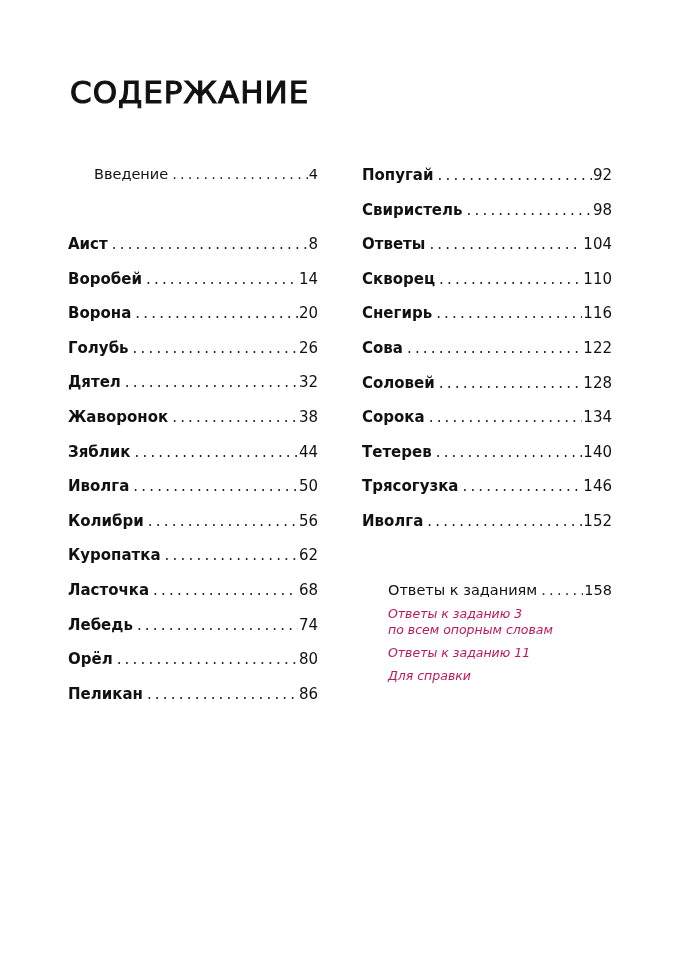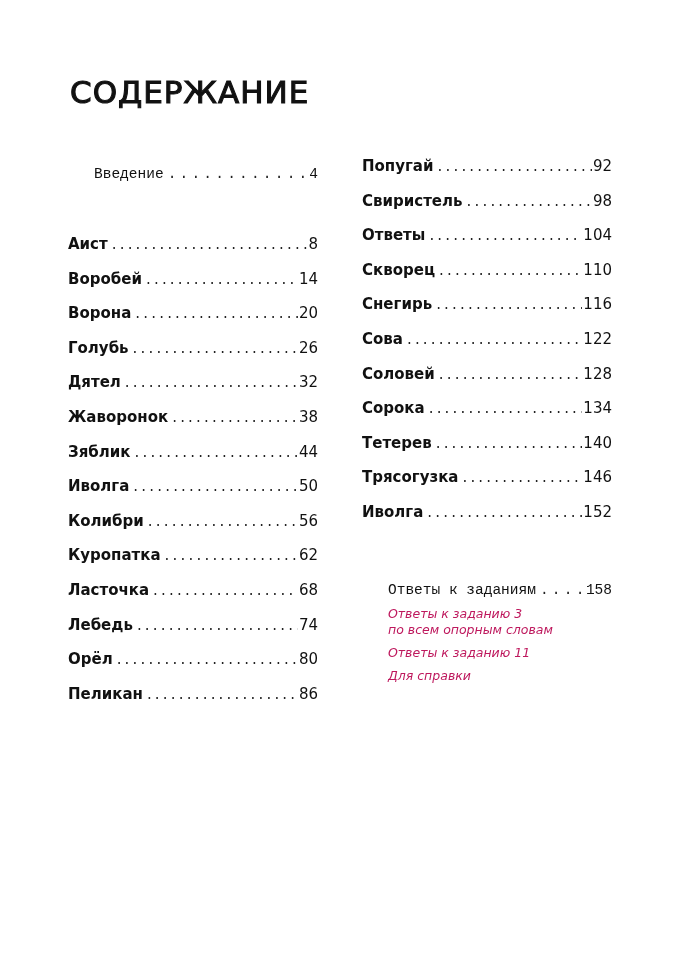--- a/index.html
+++ b/index.html
@@ -5,21 +5,21 @@
   html, body { margin: 0; padding: 0; background: #ffffff; }
   body { width: 686px; height: 970px; position: relative; overflow: hidden; color: #111; font-family: "DejaVu Sans", sans-serif; }
   .title { position: absolute; left: 66px; top: 70px; font-family: "DejaVu Sans", sans-serif; font-size: 31px; font-weight: normal; letter-spacing: 1px; -webkit-text-stroke: 1.1px #111; margin: 4px; }
   .col { position: absolute; }
   .row { display: flex; align-items: baseline; height: 34.6px; font-size: 15px; white-space: nowrap; overflow: hidden; }
   .row .label { font-weight: bold; padding-right: 4px; }
   .row .dots { flex: 1; overflow: hidden; letter-spacing: 3.2px; color: #222; }
   .row .dots::before { content: "................................................................................................................"; }
   .row .page { padding-left: 1px; }
   .row.light .label { font-weight: normal; }
-  .row.light { font-size: 14.5px; font-family: Liberation Mono, monospace; }
+  .row.light { font-size: 14.5px; }
   .sub { font-size: 12.5px; font-style: italic; color: #be185d; line-height: 16px; font-family: "DejaVu Sans", sans-serif; }
 </style>
 </head>
 <body>
 
 <h1 class="title">СОДЕРЖАНИЕ</h1>
 
 <div class="col" style="left:94px; top:166px; width:224px;">
   <div class="row light">
     <span class="label">Введение</span>
@@ -94,21 +94,21 @@
       <span class="dots"></span>
       <span class="page">80</span>
     </div>
   <div class="row">
       <span class="label">Пеликан</span>
       <span class="dots"></span>
       <span class="page">86</span>
     </div>
 </div>
 
-<div class="col" style="left:362px; top:157px; width:250px;">
+<div class="col" style="left:362px; top:166px; width:250px;">
   <div class="row">
       <span class="label">Попугай</span>
       <span class="dots"></span>
       <span class="page">92</span>
     </div>
   <div class="row">
       <span class="label">Свиристель</span>
       <span class="dots"></span>
       <span class="page">98</span>
     </div>

